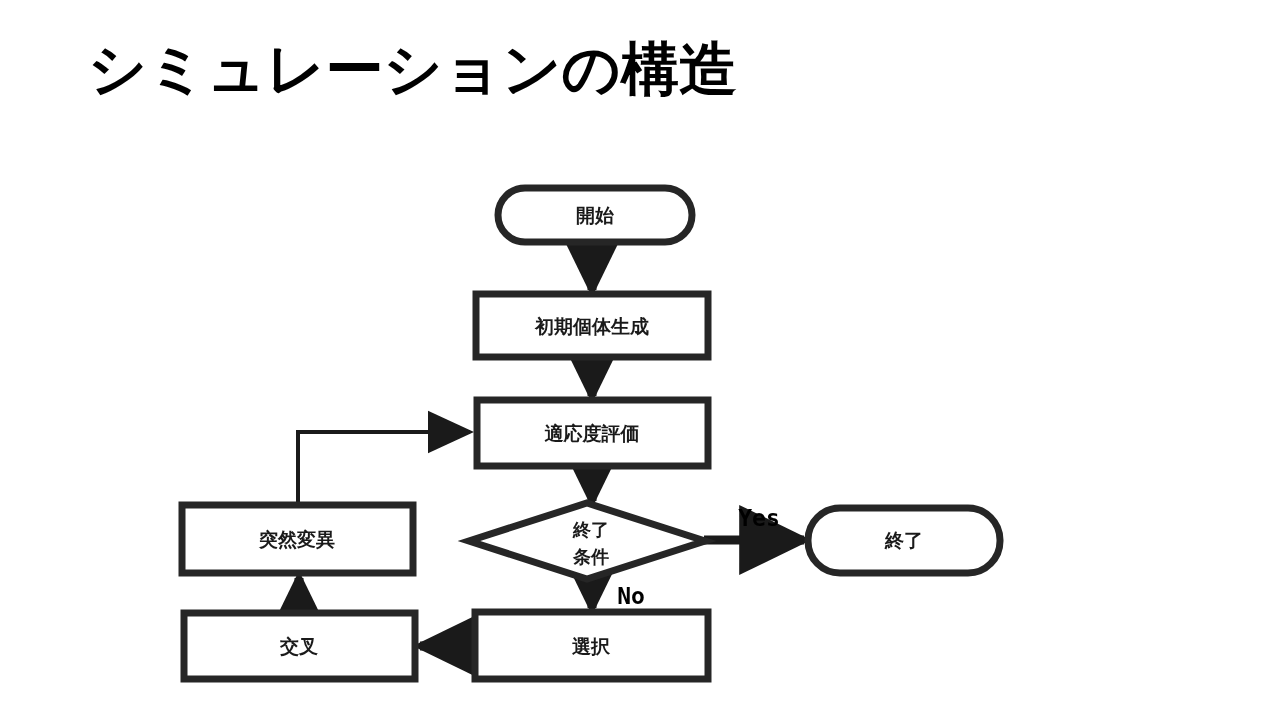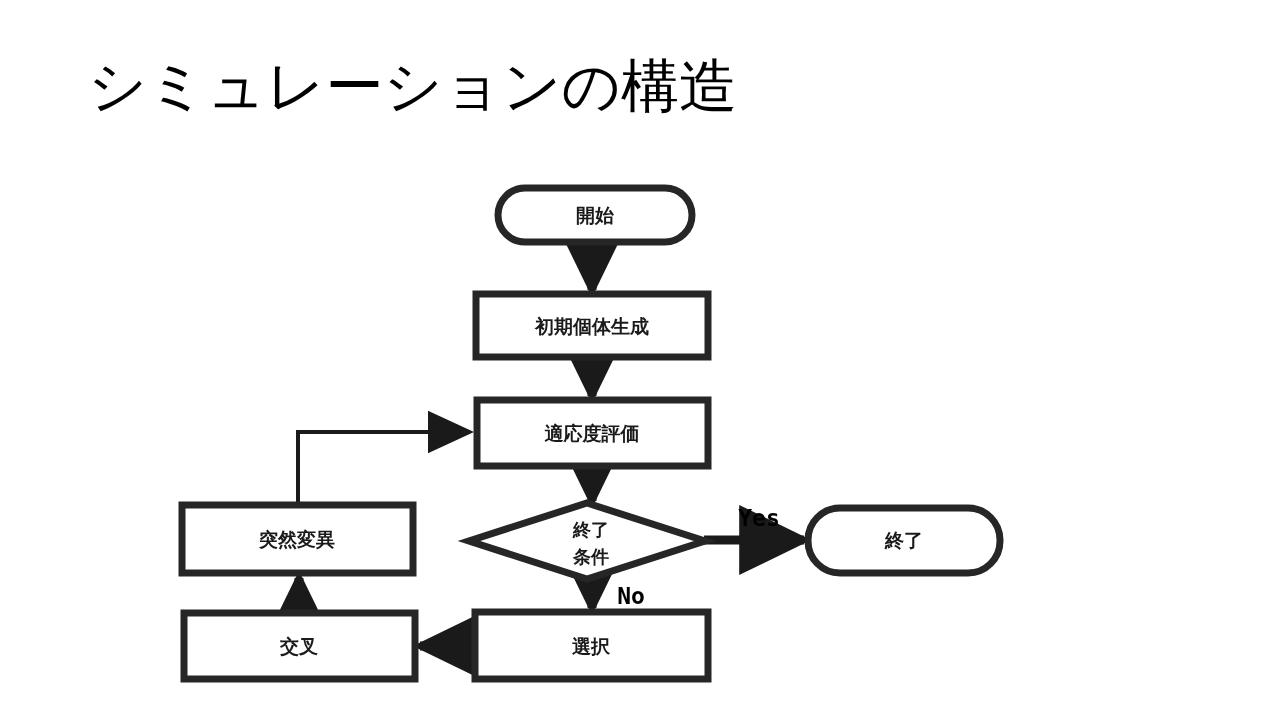--- a/index.html
+++ b/index.html
@@ -15,23 +15,23 @@
     position: relative;
   }
   #slide {
     position: absolute;
     inset: 0;
     background: #ffffff;
   }
   #slide-title {
     position: absolute;
     left: 88px;
-    top: 55px;
+    top: 38px;
     font-size: 58px;
-    font-weight: normal;
+    font-weight: bold;
     color: #000000;
     letter-spacing: 0px;
     line-height: 1.1;
     white-space: nowrap;
     font-family: "DejaVu Sans", "Liberation Sans", sans-serif;
   }
   #flow-svg {
     position: absolute;
     left: 0;
     top: 0;

